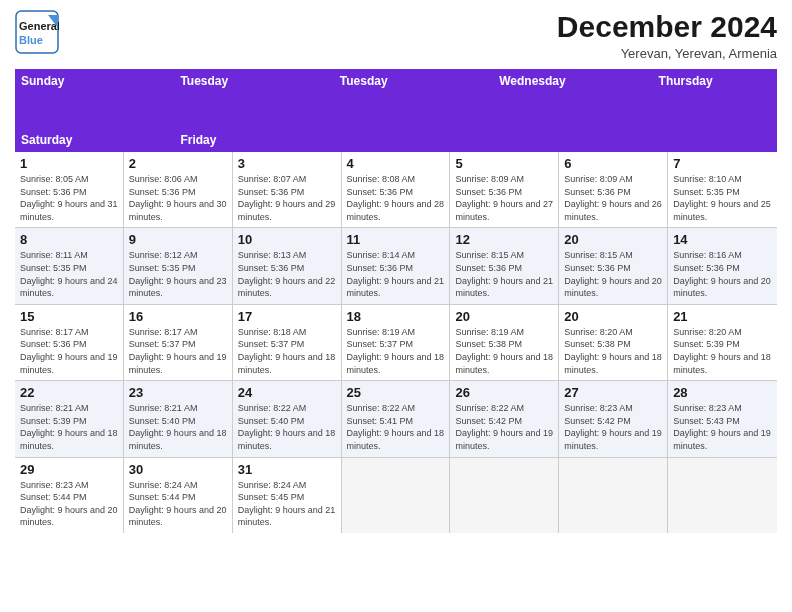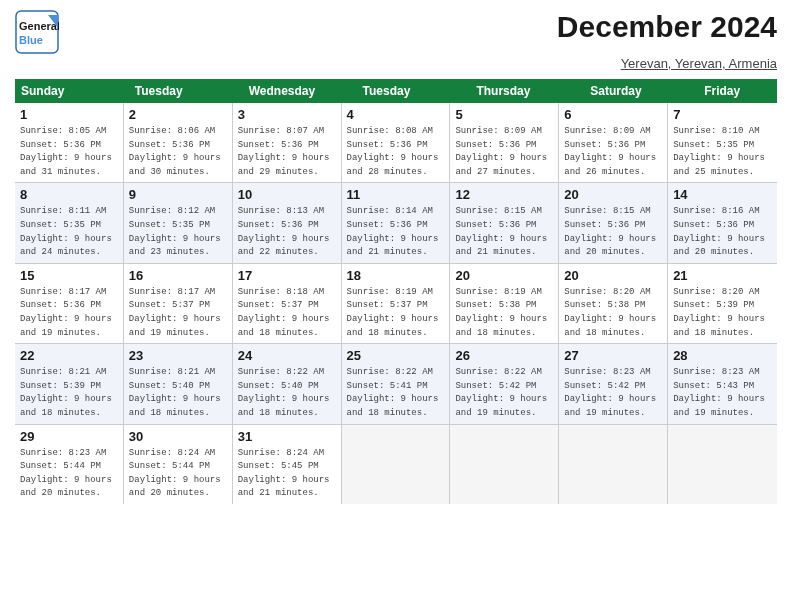--- a/index.html
+++ b/index.html
@@ -32,32 +32,31 @@
       text-align: right;
     }
     .month-title {
       font-size: 30px;
       font-weight: bold;
       color: #1a1a1a;
     }
     .location {
       font-size: 13px;
       color: #444;
-      margin-top: 12px;
-      text-decoration: underline;
+      margin-top: 2px;
     }
     .calendar {
       flex: 1;
       display: flex;
       flex-direction: column;
     }
     .cal-header {
       display: grid;
-      grid-template-columns: repeat(7, 1fr);
-      background: #15803d;
+      grid-template-columns: repeat(5, 1fr);
+      background: #6d28d9;
       gap: 35px;
     }
     .cal-header-cell {
       color: #fff;
       font-weight: bold;
       font-size: 12px;
       padding: 5px 6px;
       text-align: left;
     }
     .cal-body {
@@ -95,21 +94,20 @@
       font-size: 13px;
       font-weight: bold;
       color: #1a1a1a;
       display: block;
       margin-bottom: 2px;
     }
     .day-info {
       font-size: 9px;
       color: #444;
       line-height: 1.4;
-      font-family: Liberation Mono, monospace;
     }
   </style>
 </head>
 <body>
 
 <div class="page">
   <div class="header">
     <div class="logo">
         <svg width="44" height="44" viewBox="0 0 44 44">
   <rect x="1" y="1" width="42" height="42" rx="5" fill="#fff" stroke="#2c6db5" stroke-width="1.5"></rect>
@@ -121,22 +119,22 @@
     <div class="title-block">
       <div class="month-title">December 2024</div>
       <div class="location">Yerevan, Yerevan, Armenia</div>
     </div>
   </div>
 
   <div class="calendar">
     <div class="cal-header">
     <div class="cal-header-cell">Sunday</div>
         <div class="cal-header-cell">Tuesday</div>
+        <div class="cal-header-cell">Tuesday</div>
         <div class="cal-header-cell">Wednesday</div>
-        <div class="cal-header-cell">Tuesday</div>
         <div class="cal-header-cell">Thursday</div>
         <div class="cal-header-cell">Saturday</div>
         <div class="cal-header-cell">Friday</div>
       </div>
     <div class="cal-body">
     <div class="cal-row">
           <div class="cal-cell">
         <span class="day-num">1</span>
         <span class="day-info">Sunrise: 8:05 AM<br>Sunset: 5:36 PM<br>Daylight: 9 hours and 31 minutes.</span>
       </div>

